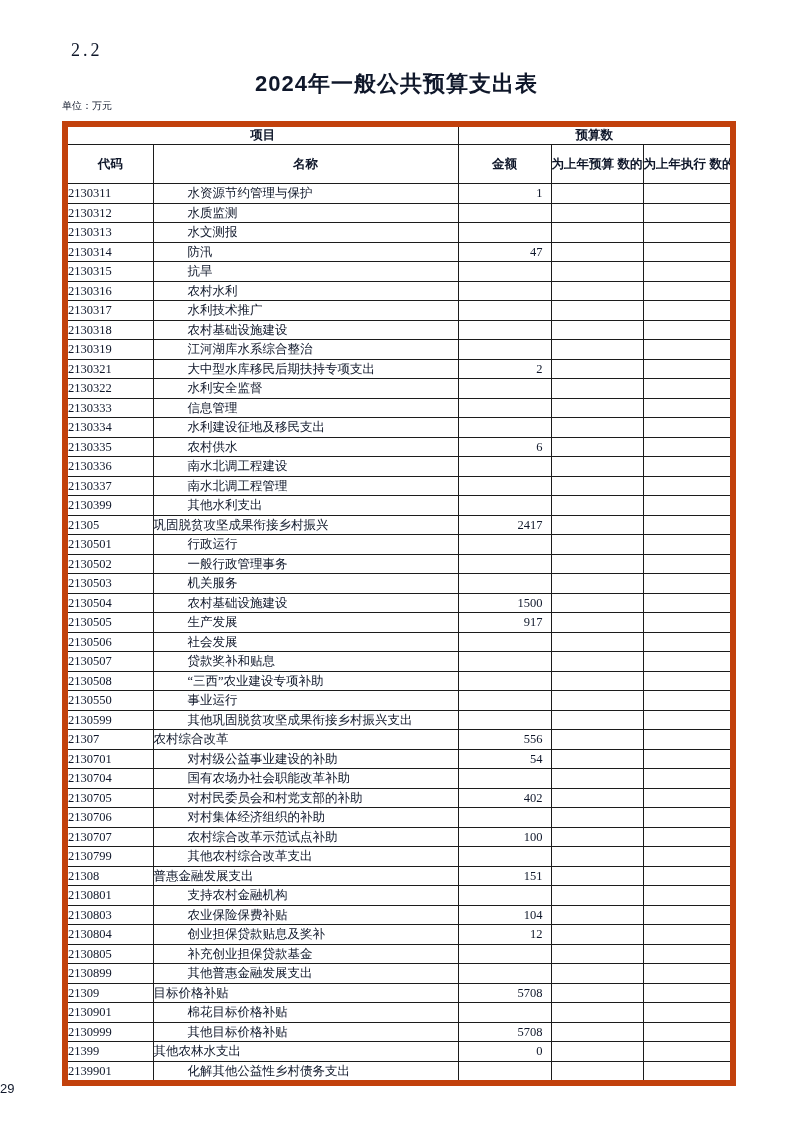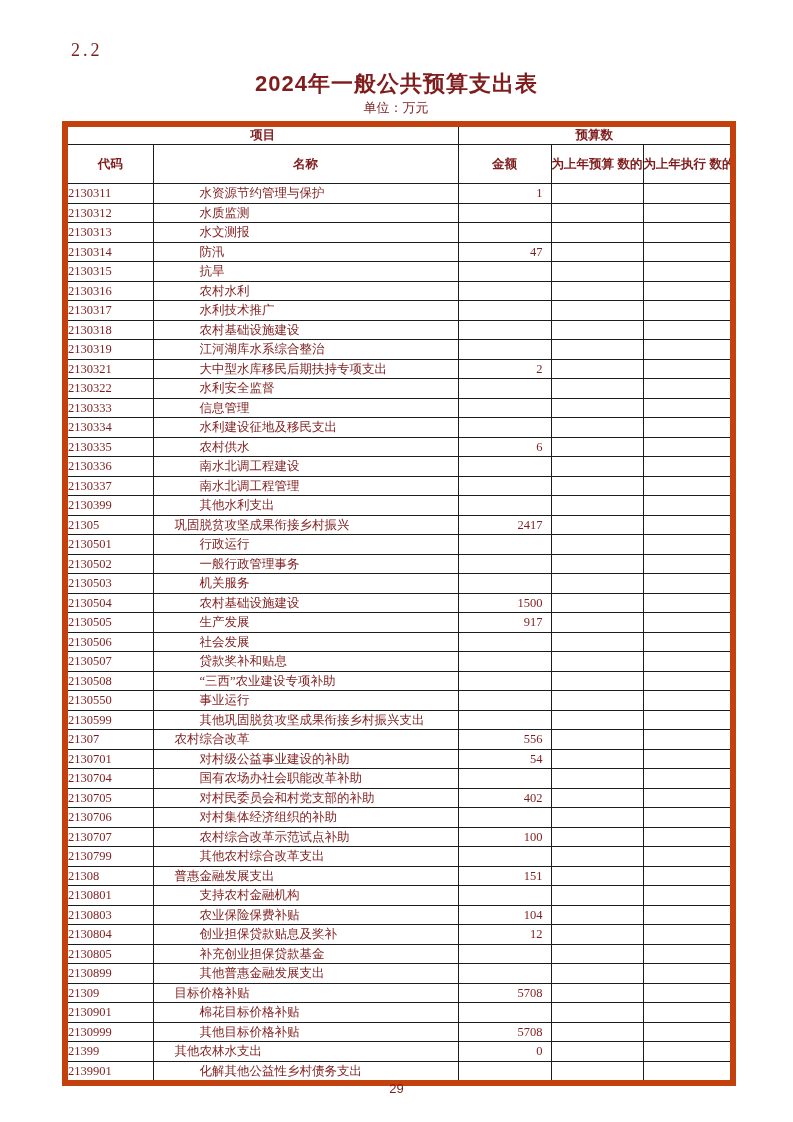--- a/index.html
+++ b/index.html
@@ -2,37 +2,37 @@
 <html><head>
 <meta charset="utf-8">
 <style>
   * { margin:0; padding:0; box-sizing:content-box; }
   html,body { background:#ffffff; }
   .sheet {
     position:relative;
     width:793px; height:1122px;
     background:#ffffff;
     font-family:"Liberation Serif","DejaVu Serif",serif;
-    color:#7f1d1d;
+    color:#0f172a;
     overflow:hidden;
   }
   .section-label {
     position:absolute; left:71px; top:40px;
     font-size:18px; letter-spacing:3px;
     font-family:"Liberation Serif","DejaVu Serif",serif;
   }
   .doc-title {
     position:absolute; left:0; top:69px; width:793px;
     text-align:center;
     font-family:"Liberation Sans","DejaVu Sans",sans-serif;
     font-weight:bold; font-size:22px; letter-spacing:1px;
   }
   .unit-note {
     position:absolute; left:62px; top:99px; width:668px;
-    text-align:center; font-size:13px;
+    text-align:left; font-size:10px;
   }
   table.budget {
     position:absolute; left:62px; top:121px;
     width:668px;
     border-collapse:collapse; table-layout:fixed;
     border:6px solid #c2410c;
   }
   table.budget th, table.budget td {
     border:1px solid #1c1c1c;
     font-size:12.5px;
@@ -44,26 +44,26 @@
     font-weight:bold;
     text-align:center;
     font-size:12.5px;
   }
   tr.hdr-group th { height:17px; line-height:17px; }
   tr.hdr-cols th  { height:38px; }
   th.wrap { white-space:pre-line; line-height:16px; }
   td { height:18.5px; line-height:18.5px; }
   td.c-code   { padding-left:0; text-align:left; }
   td.c-name   { text-align:left; }
-  td.c-name.indent-2 { padding-left:21px; }
-  td.c-name.indent-3 { padding-left:46px; }
+  td.c-name.indent-2 { }
+  td.c-name.indent-3 { padding-left:34px; }
   td.c-amount { padding-right:8px; text-align:right; }
   .page-number {
     position:absolute; left:0; top:1081px; width:793px;
-    text-align:center; font-size:13px;
+    font-size:13px;
     font-family:"Liberation Sans","DejaVu Sans",sans-serif;
   }
 </style>
 </head>
 <body>
 
 <div class="sheet">
 
   <div class="section-label">2.2</div>
 

